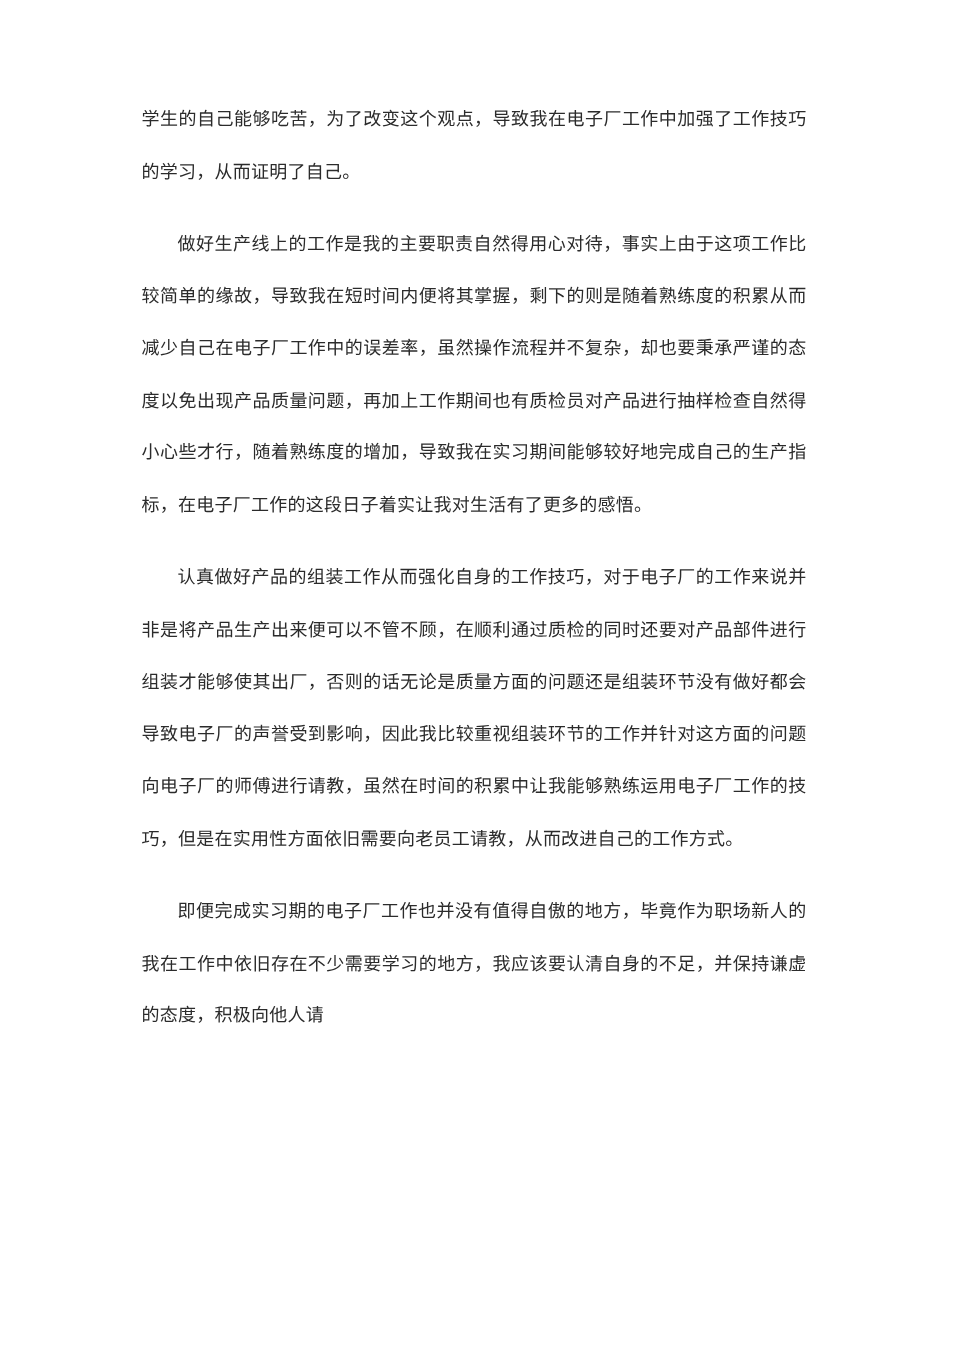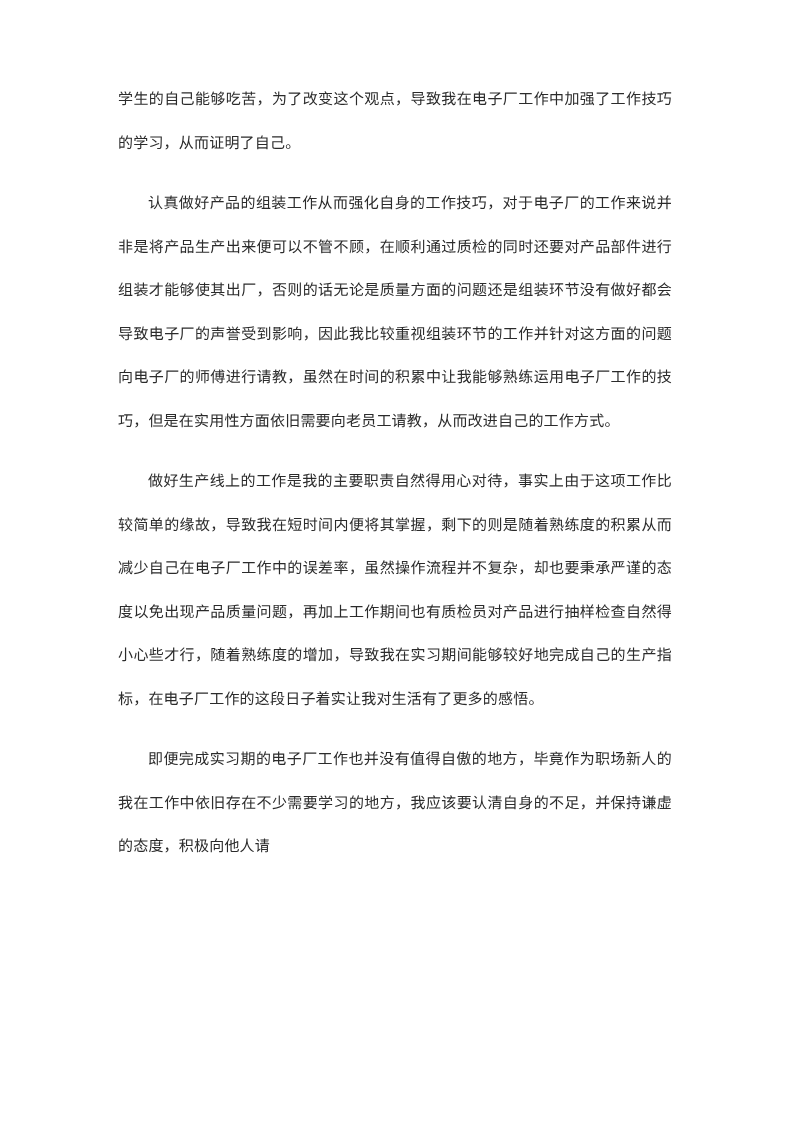--- a/index.html
+++ b/index.html
@@ -47,20 +47,20 @@
   }
 </style>
 </head>
 <body>
 
 <div class="page">
   <div class="doc-body">
 
     <p class="para no-indent">学生的自己能够吃苦，为了改变这个观点，导致我在电子厂工作中加强了工作技巧的学习，从而证明了自己。</p>
 
+    <p class="para indent">做好生产线上的工作是我的主要职责自然得用心对待，事实上由于这项工作比较简单的缘故，导致我在短时间内便将其掌握，剩下的则是随着熟练度的积累从而减少自己在电子厂工作中的误差率，虽然操作流程并不复杂，却也要秉承严谨的态度以免出现产品质量问题，再加上工作期间也有质检员对产品进行抽样检查自然得小心些才行，随着熟练度的增加，导致我在实习期间能够较好地完成自己的生产指标，在电子厂工作的这段日子着实让我对生活有了更多的感悟。</p>
+
     <p class="para indent">认真做好产品的组装工作从而强化自身的工作技巧，对于电子厂的工作来说并非是将产品生产出来便可以不管不顾，在顺利通过质检的同时还要对产品部件进行组装才能够使其出厂，否则的话无论是质量方面的问题还是组装环节没有做好都会导致电子厂的声誉受到影响，因此我比较重视组装环节的工作并针对这方面的问题向电子厂的师傅进行请教，虽然在时间的积累中让我能够熟练运用电子厂工作的技巧，但是在实用性方面依旧需要向老员工请教，从而改进自己的工作方式。</p>
-
-    <p class="para indent">做好生产线上的工作是我的主要职责自然得用心对待，事实上由于这项工作比较简单的缘故，导致我在短时间内便将其掌握，剩下的则是随着熟练度的积累从而减少自己在电子厂工作中的误差率，虽然操作流程并不复杂，却也要秉承严谨的态度以免出现产品质量问题，再加上工作期间也有质检员对产品进行抽样检查自然得小心些才行，随着熟练度的增加，导致我在实习期间能够较好地完成自己的生产指标，在电子厂工作的这段日子着实让我对生活有了更多的感悟。</p>
 
     <p class="para indent last">即便完成实习期的电子厂工作也并没有值得自傲的地方，毕竟作为职场新人的我在工作中依旧存在不少需要学习的地方，我应该要认清自身的不足，并保持谦虚的态度，积极向他人请</p>
 
   </div>
 </div>
 
 </body></html>

